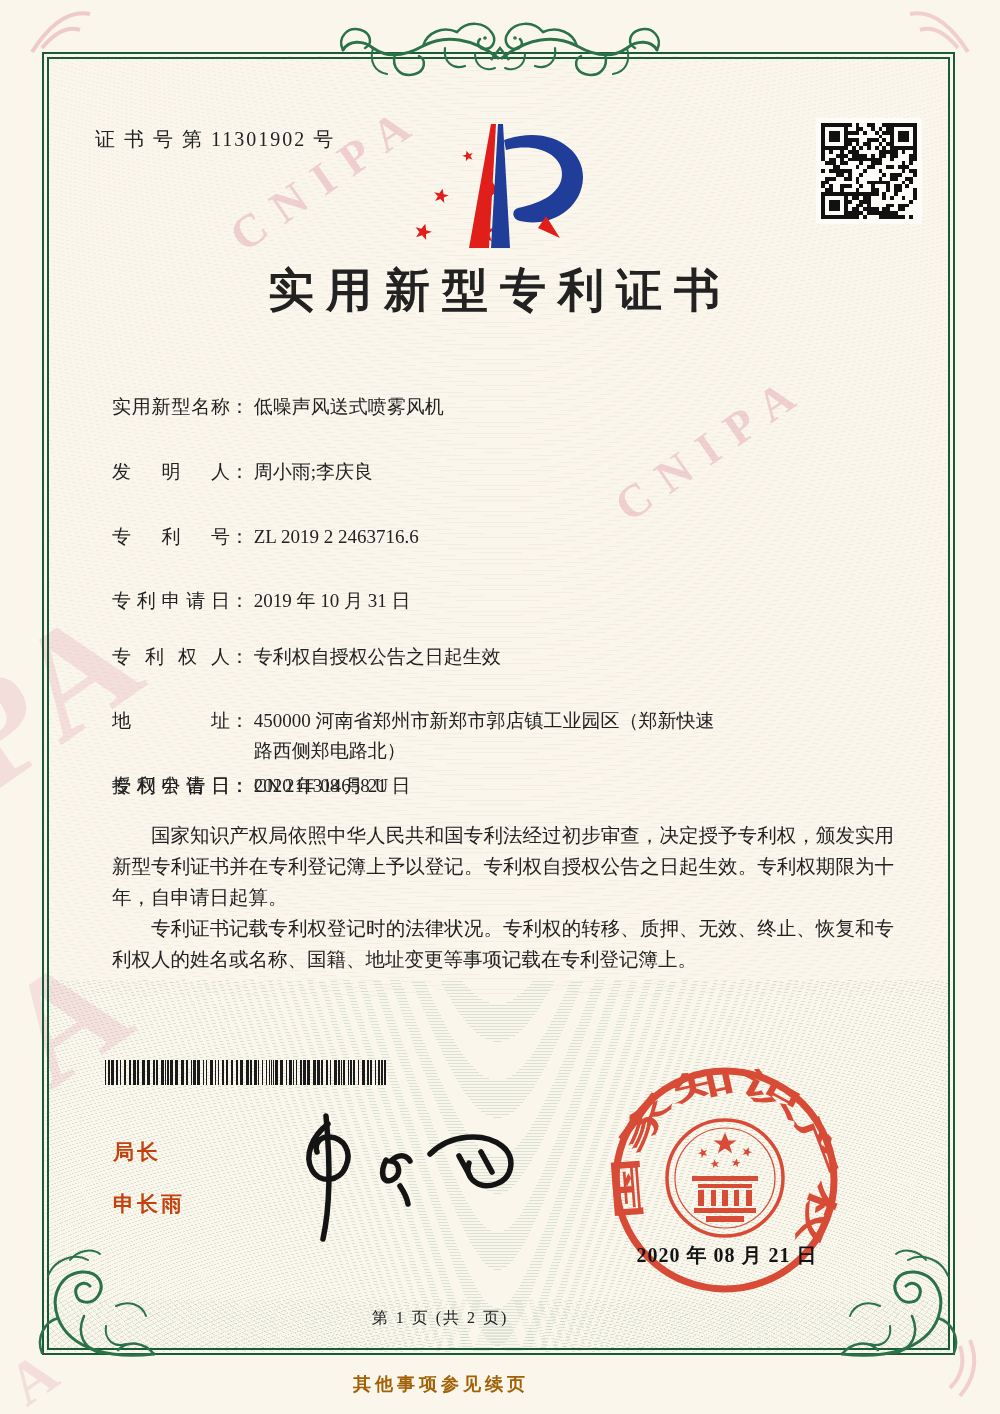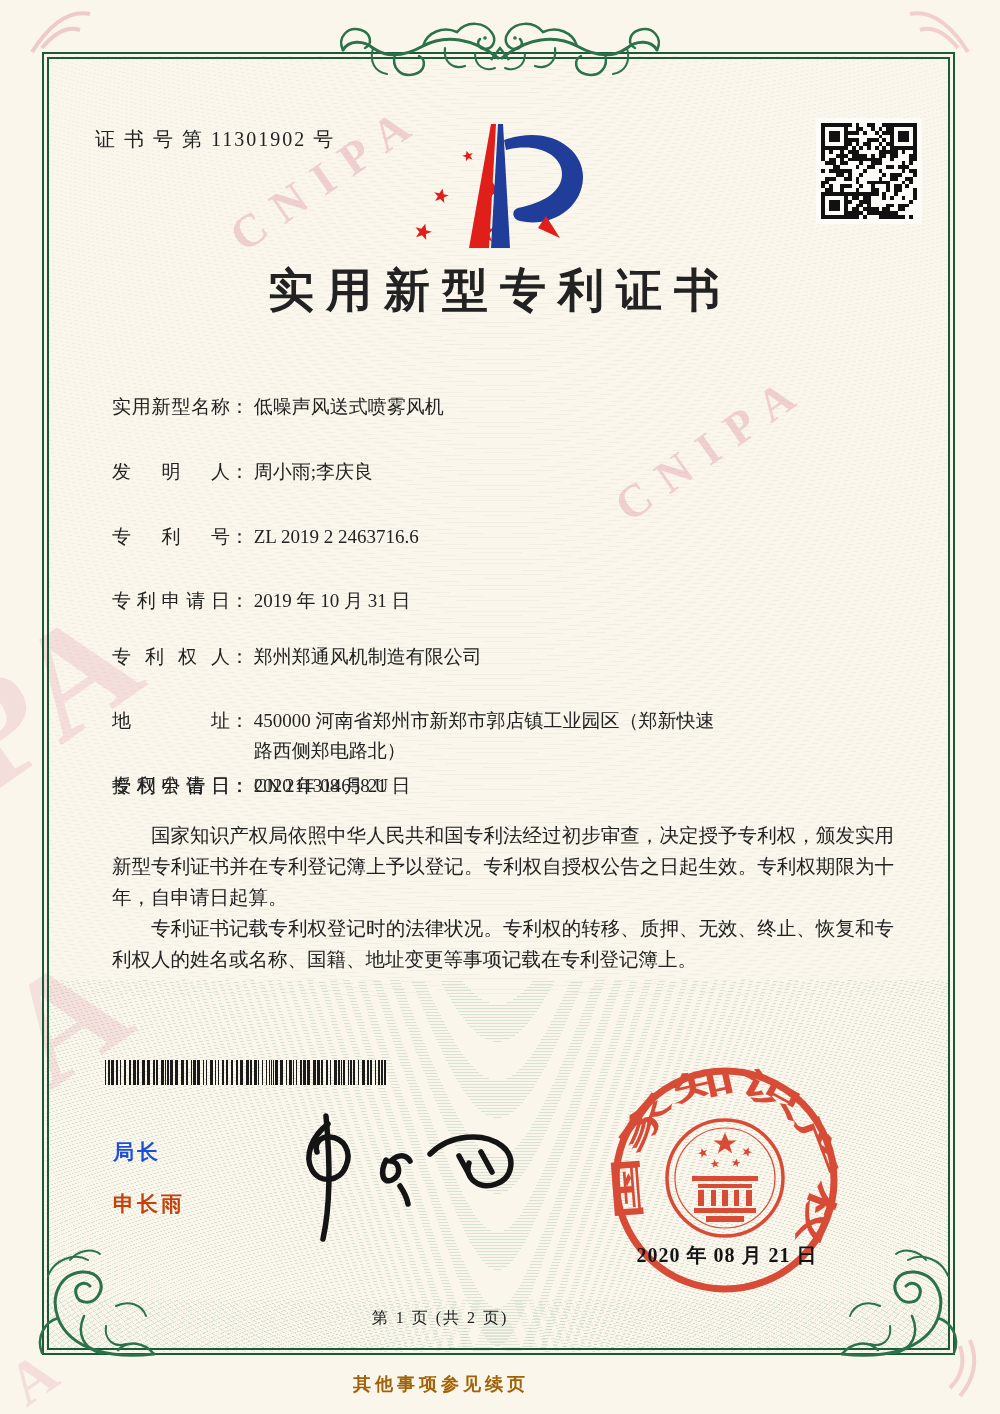--- a/index.html
+++ b/index.html
@@ -44,21 +44,21 @@
   .val{display:inline-block;vertical-align:top;white-space:normal;width:640px;}
   .row2{left:465px;}
   .pairwrap{position:absolute;left:0;top:0;white-space:nowrap;}
   
   .paras{position:absolute;left:112px;top:820px;width:782px;font-size:19.5px;}
   .paras p{margin:0;text-indent:2em;line-height:31px;text-align:justify;}
   
   .barcode{position:absolute;left:105px;top:1060px;width:286px;height:25px;}
   
   .director-title{position:absolute;left:113px;top:1138px;font-size:21px;font-weight:bold;
-    letter-spacing:3px;font-family:"Liberation Sans","DejaVu Sans",sans-serif;color:#1d4ed8;}
+    letter-spacing:3px;font-family:"Liberation Sans","DejaVu Sans",sans-serif;color:#c2410c;}
   .director-name{position:absolute;left:113px;top:1190px;font-size:21px;font-weight:bold;
     letter-spacing:3px;font-family:"Liberation Sans","DejaVu Sans",sans-serif;color:#c2410c;}
   .signature{position:absolute;left:262px;top:1110px;}
   
   .seal{position:absolute;left:607px;top:1062px;opacity:0.93;}
   .seal-date{position:absolute;left:617px;top:1242px;width:220px;text-align:center;
     font-size:20px;font-weight:bold;color:#141414;letter-spacing:1px;}
   
   .page-footer{position:absolute;left:0;top:1308px;width:880px;text-align:center;
     font-size:16px;letter-spacing:2px;}
@@ -424,21 +424,21 @@
   <div class="row" style="top:522px">
     <span class="lbl">专利号</span><span class="colon">：</span>
     <span class="val">ZL 2019 2 2463716.6</span>
   </div>
   <div class="row" style="top:586px">
     <span class="lbl">专利申请日</span><span class="colon">：</span>
     <span class="val">2019 年 10 月 31 日</span>
   </div>
   <div class="row" style="top:642px">
     <span class="lbl">专利权人</span><span class="colon">：</span>
-    <span class="val">郑州郑通风机制造有限公司</span>
+    <span class="val">专利权自授权公告之日起生效</span>
   </div>
   <div class="row" style="top:706px">
     <span class="lbl">地址</span><span class="colon">：</span>
     <span class="val"><span>450000 河南省郑州市新郑市郭店镇工业园区（郑新快速</span><br><span>路西侧郑电路北）</span></span>
   </div>
   <div class="row" style="top:771px;width:782px">
     <span class="pairwrap">
       <span class="lbl">授权公告日</span><span class="colon">：</span>
       <span>2020 年 08 月 21 日</span>
     </span>

